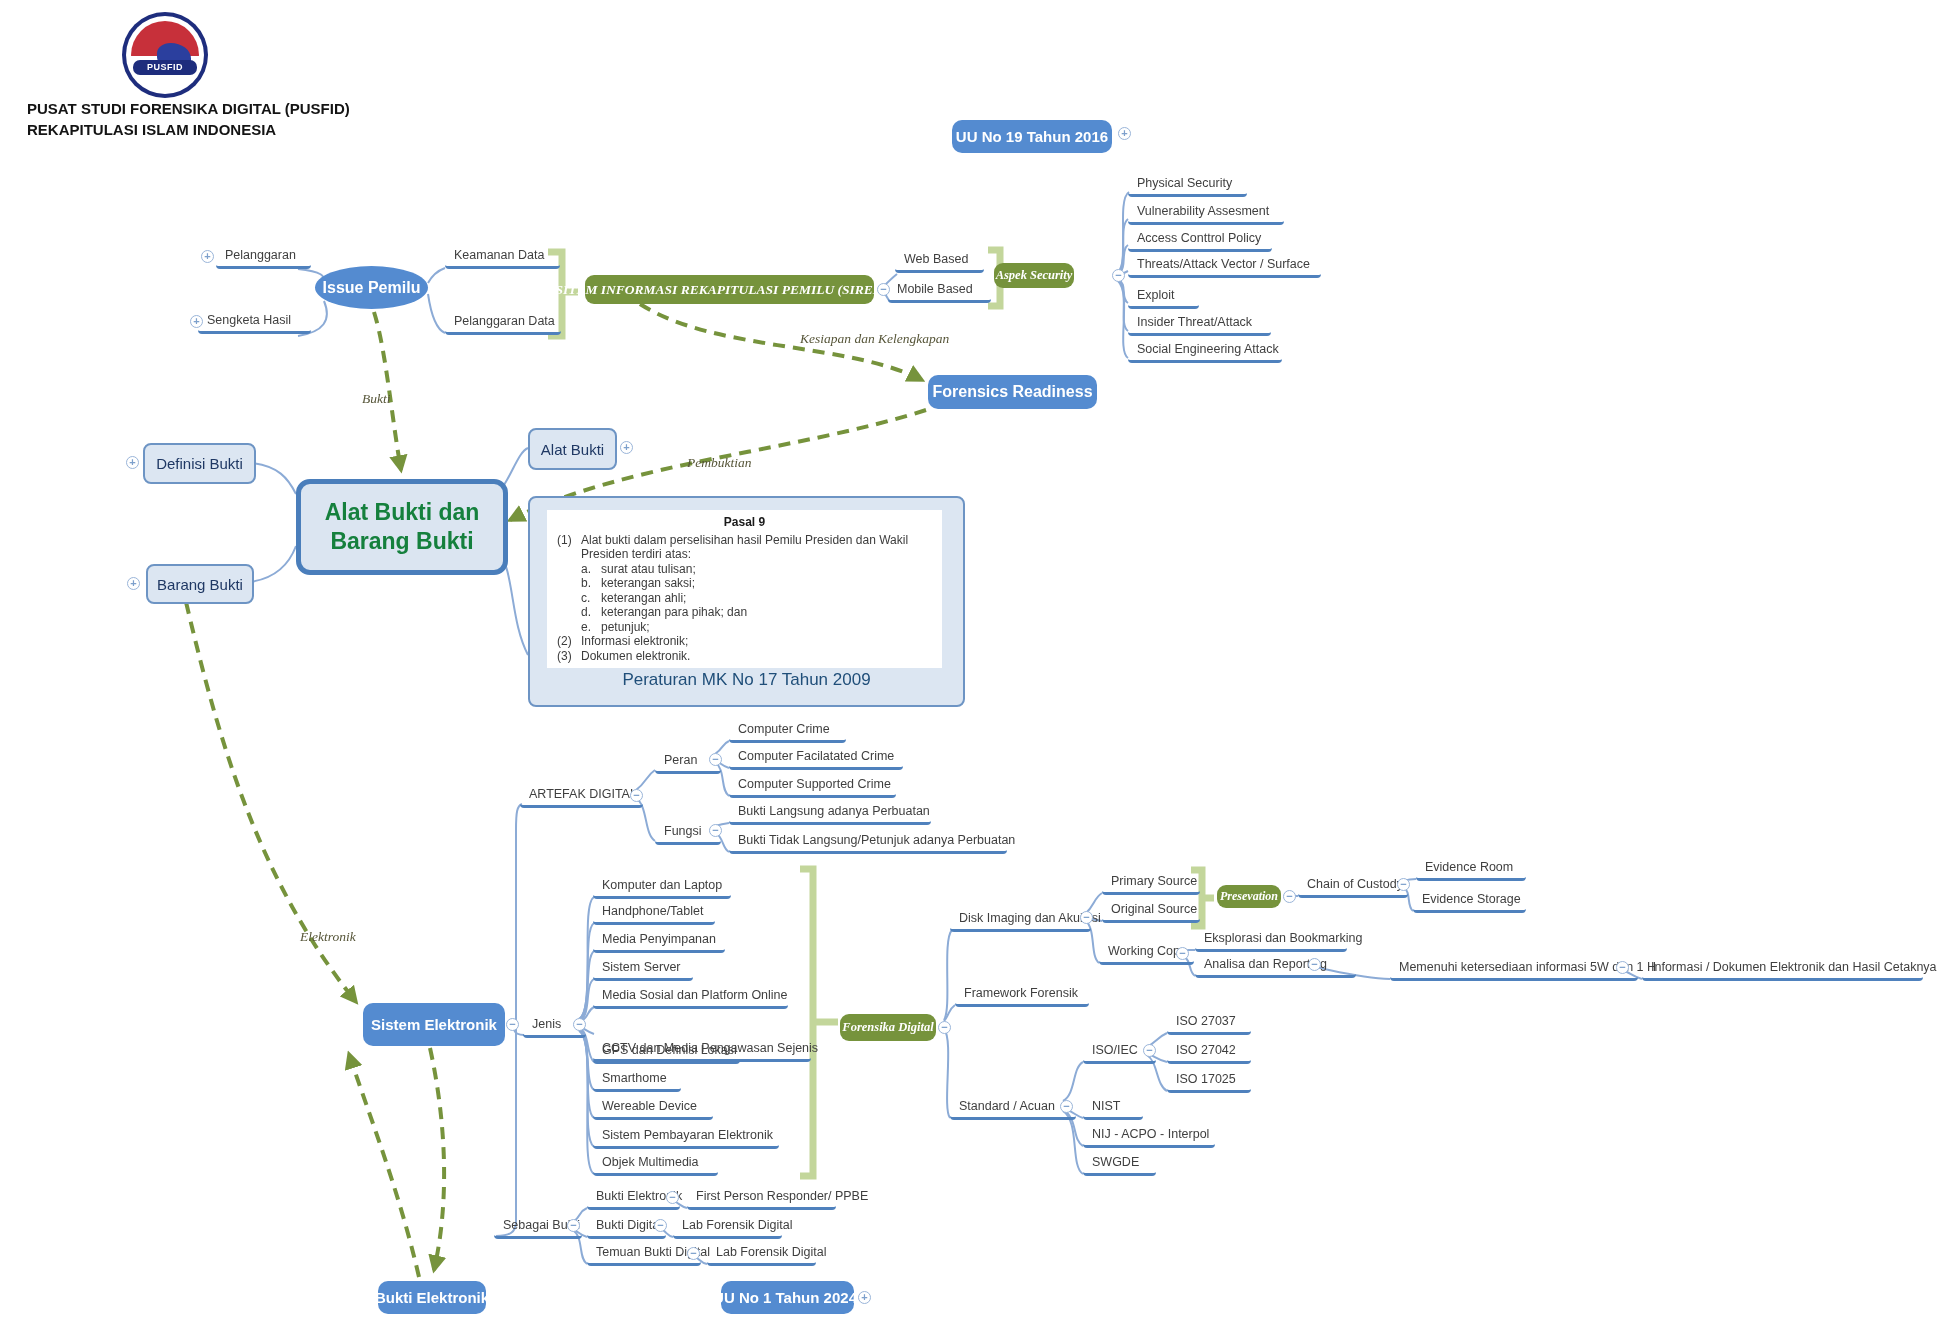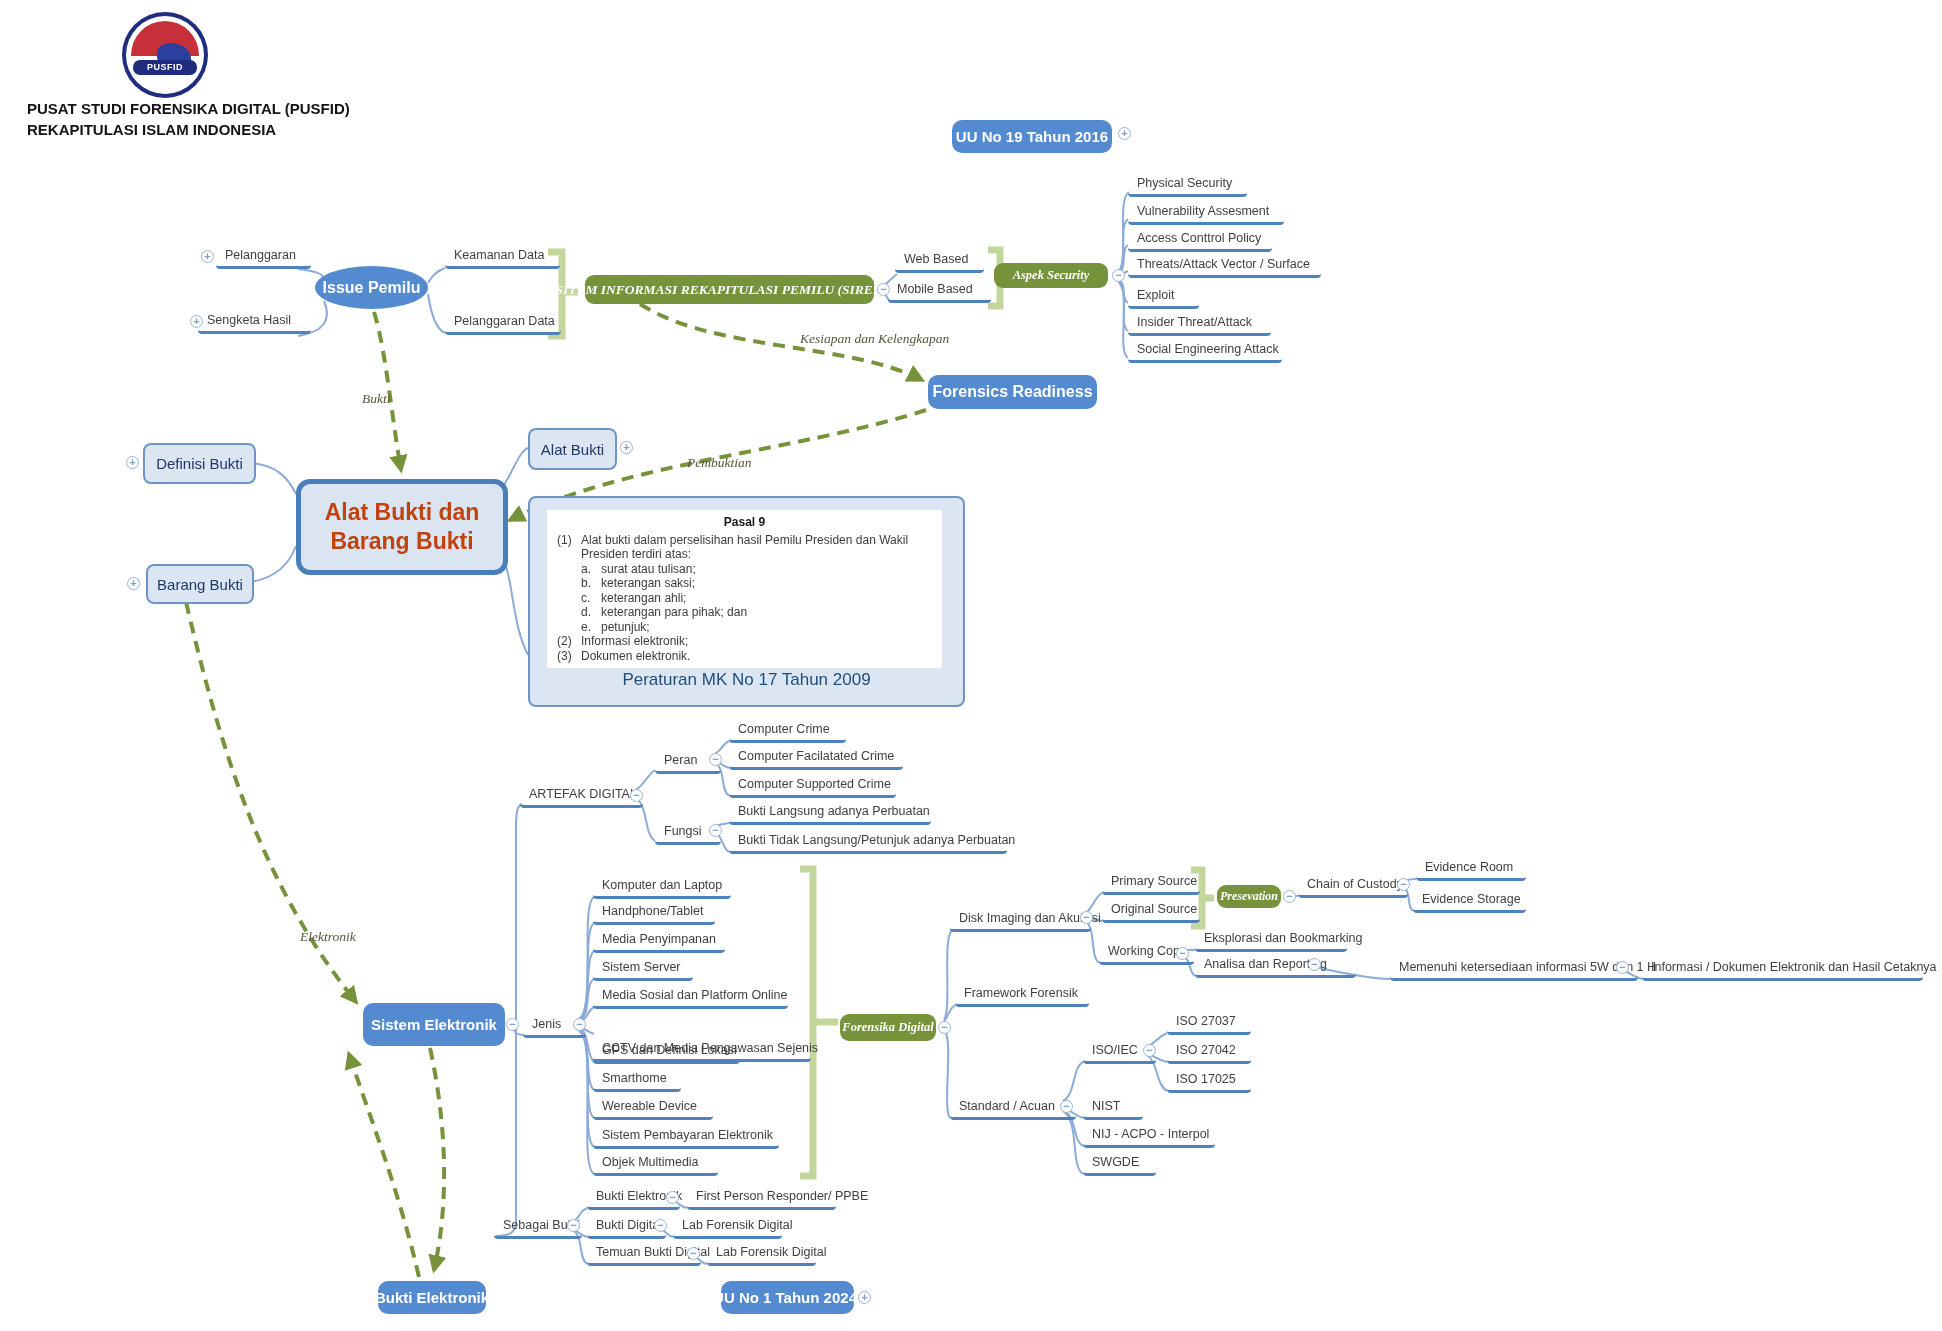--- a/index.html
+++ b/index.html
@@ -9,21 +9,21 @@
   .leaf{position:absolute;font-size:12.5px;line-height:14px;color:#3f3f3f;white-space:nowrap;
         padding:0 4px 4px 9px;border-bottom:3.5px solid #4f81bd;border-radius:0 0 4px 4px;z-index:2}
   .pm{position:absolute;width:13px;height:13px;box-sizing:border-box;border:1px solid #9ab5d9;border-radius:50%;
       color:#7da0cc;font-size:11px;line-height:10px;text-align:center;background:#fff;font-weight:bold;z-index:3}
   .bnode{position:absolute;background:#548bd0;color:#fff;font-weight:bold;border-radius:10px;
          display:flex;align-items:center;justify-content:center;text-align:center;z-index:2;white-space:nowrap}
   .onode{position:absolute;background:#76933c;color:#fff;font-family:"Liberation Serif",serif;font-style:italic;
          font-weight:bold;border-radius:9px;display:flex;align-items:center;justify-content:center;white-space:nowrap;z-index:2}
   .lnode{position:absolute;background:#dce6f2;border:2px solid #6d94c4;border-radius:8px;color:#1f3864;
          font-size:15px;display:flex;align-items:center;justify-content:center;z-index:2;white-space:nowrap}
-  .central{position:absolute;background:#dbe5f1;border:5px solid #4a7ebb;border-radius:14px;color:#c2410c;
+  .central{position:absolute;background:#dbe5f1;border:5px solid #4a7ebb;border-radius:14px;color:#15803d;
          font-size:23px;font-weight:bold;display:flex;align-items:center;justify-content:center;
          text-align:center;line-height:1.25;z-index:2}
   .elabel{position:absolute;font-family:"Liberation Serif",serif;font-style:italic;font-size:13.5px;color:#565538;z-index:2;white-space:nowrap}
   .pasal{position:absolute;background:#dce6f2;border:2px solid #6d94c4;border-radius:8px;z-index:2}
   .pinner{position:absolute;left:17px;top:12px;width:395px;height:158px;background:#fff;font-size:12px;
           line-height:14.5px;color:#3c3c3c;padding:5px 10px;box-sizing:border-box}
   .ptitle{text-align:center;font-weight:bold;color:#1a1a1a;margin-bottom:3px}
   .prow{display:flex}.prow .no{flex:none;width:24px}.prow .tx{flex:1}
   .psub{display:flex;margin-left:24px}.psub .no{flex:none;width:20px}
   .pcap{position:absolute;left:0;right:0;top:172px;text-align:center;font-size:17px;color:#1f4e79}
@@ -160,21 +160,21 @@
 <span class="pm" style="left:190px;top:315px">+</span>
 <div class="leaf" style="left:198px;top:313px;width:100px">Sengketa Hasil</div>
 <div class="leaf" style="left:445px;top:248px;width:102px">Keamanan Data</div>
 <div class="leaf" style="left:445px;top:314px;width:103px">Pelanggaran Data</div>
 
 <div class="onode" style="left:585px;top:275px;width:289px;height:29px;font-size:13.5px">SITEM INFORMASI REKAPITULASI PEMILU (SIREKAP)</div>
 <span class="pm" style="left:877px;top:283px">−</span>
 <div class="leaf" style="left:895px;top:252px;width:76px">Web Based</div>
 <div class="leaf" style="left:888px;top:282px;width:90px">Mobile Based</div>
 
-<div class="onode" style="left:994px;top:263px;width:114px;height:25px;font-size:12.5px">Aspek Security</div>
+<div class="onode" style="left:994px;top:263px;width:80px;height:25px;font-size:12.5px">Aspek Security</div>
 <span class="pm" style="left:1112px;top:269px">−</span>
 <div class="leaf" style="left:1128px;top:176px;width:106px">Physical Security</div>
 <div class="leaf" style="left:1128px;top:204px;width:143px">Vulnerability Assesment</div>
 <div class="leaf" style="left:1128px;top:231px;width:131px">Access Conttrol Policy</div>
 <div class="leaf" style="left:1128px;top:257px;width:180px">Threats/Attack Vector / Surface</div>
 <div class="leaf" style="left:1128px;top:288px;width:58px">Exploit</div>
 <div class="leaf" style="left:1128px;top:315px;width:130px">Insider Threat/Attack</div>
 <div class="leaf" style="left:1128px;top:342px;width:141px">Social Engineering Attack</div>
 
 <div class="bnode" style="left:928px;top:375px;width:169px;height:34px;font-size:16px">Forensics Readiness</div>

